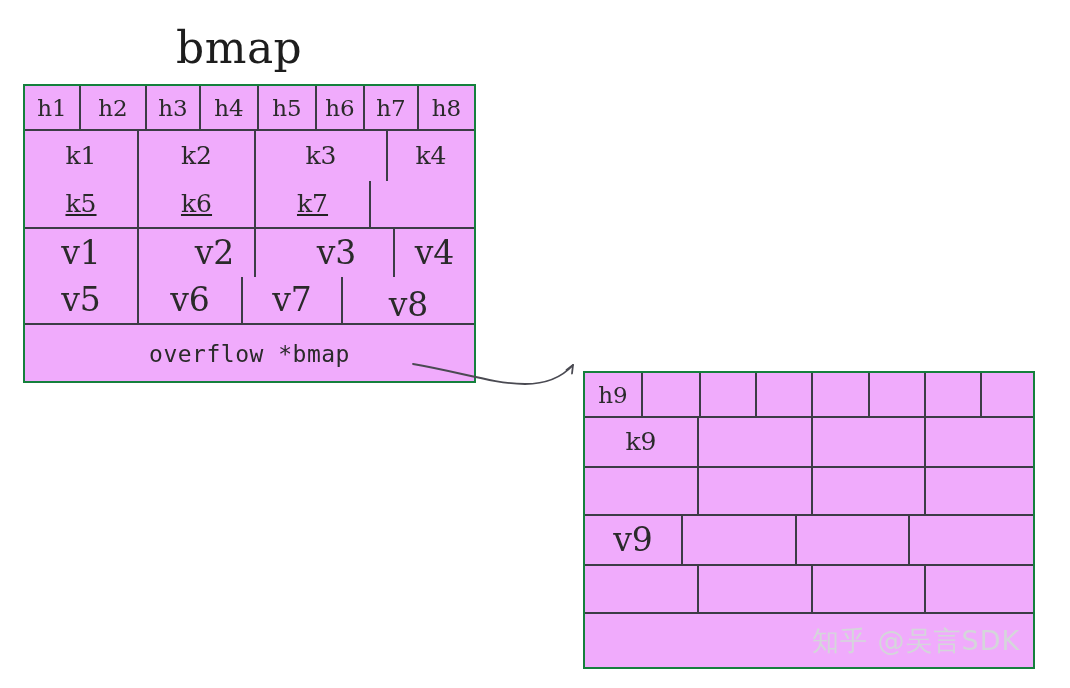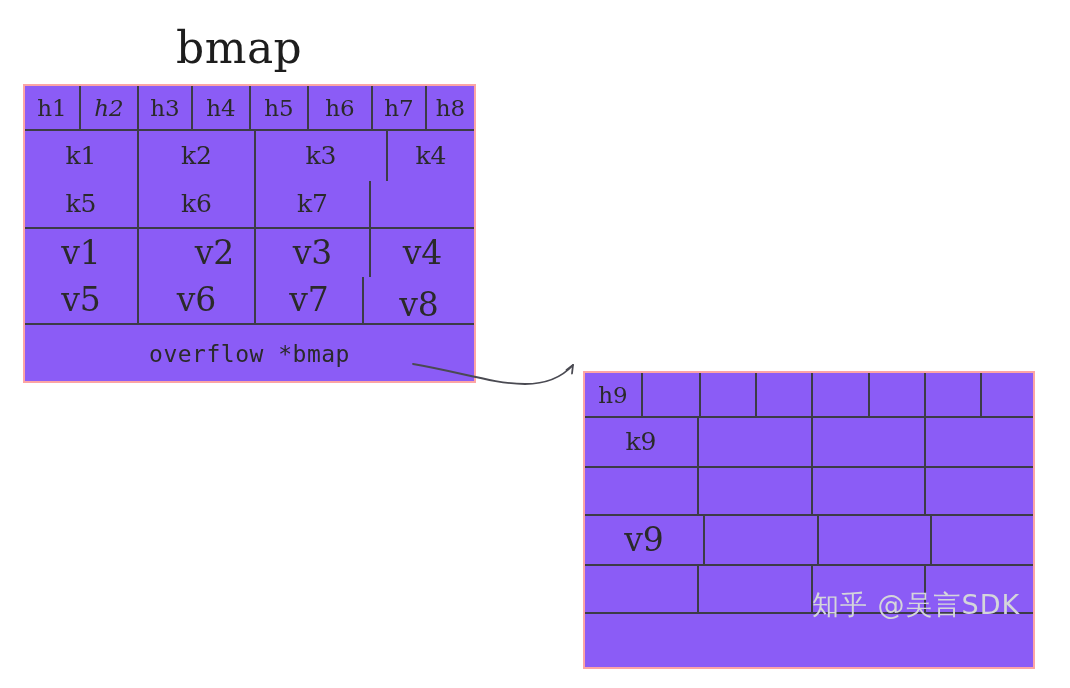--- a/index.html
+++ b/index.html
@@ -33,22 +33,22 @@
     line-height: 56px;
     letter-spacing: 0.5px;
     color: #1d1d1d;
     white-space: nowrap;
   }
 
   
   .bucket {
     position: absolute;
     box-sizing: border-box;
-    border: 2px solid #fca5a5;
-    background: #8b5cf6;
+    border: 2px solid #15803d;
+    background: #f0abfc;
   }
   .brow {
     position: relative;
     box-sizing: border-box;
     display: flex;
     width: 100%;
     border-bottom: 2px solid #3c3c46;
   }
   .brow.last { border-bottom: none; }
   .brow.nosep { border-bottom: none; }
@@ -67,21 +67,21 @@
   .bcell.lastcol { border-right: none; }
 
   
   .hrow { height: 45px; }
   .hrow .bcell {
     font-size: 23px;
     line-height: 26px;
   }
   
   .krow { height: 50px; }
-  .krow.krow2 { height: 48px; }
+  .krow.krow2 { height: 48px; text-decoration: underline; }
   .krow .bcell {
     font-size: 25px;
     line-height: 28px;
   }
   
   .vrow { height: 48px; }
   .vrow .bcell {
     font-size: 33px;
     line-height: 28px;
   }
@@ -121,73 +121,73 @@
     top: 345px;
     width: 190px;
     height: 50px;
     pointer-events: none;
   }
 
   
   #watermark {
     position: absolute;
     left: 812px;
-    top: 588px;
+    top: 624px;
     font-family: "DejaVu Sans", sans-serif;
     font-size: 27px;
     line-height: 34px;
     color: #d4d6da;
     white-space: nowrap;
     letter-spacing: 1px;
   }
 </style>
 </head>
 <body>
 
 <div class="stage">
 
   <div id="diagram-title">bmap</div>
 
   <div class="bucket" id="bucket-primary">
 
     <div class="brow hrow">
       <div class="bcell" style="width:56px;">h1</div>
-      <div class="bcell" style="width:58px;font-style:italic;">h2</div>
+      <div class="bcell" style="width:66px;">h2</div>
       <div class="bcell" style="width:54px;">h3</div>
       <div class="bcell" style="width:58px;">h4</div>
       <div class="bcell" style="width:58px;">h5</div>
-      <div class="bcell" style="width:64px;">h6</div>
+      <div class="bcell" style="width:48px;">h6</div>
       <div class="bcell" style="width:54px;">h7</div>
       <div class="bcell lastcol" style="flex:1;border-radius:20px;">h8</div>
     </div>
 
     <div class="brow krow nosep">
       <div class="bcell" style="width:114px;">k1</div>
       <div class="bcell" style="width:117px;">k2</div>
       <div class="bcell" style="width:132px;">k3</div>
       <div class="bcell lastcol" style="flex:1;">k4</div>
     </div>
 
     <div class="brow krow krow2">
       <div class="bcell" style="width:114px;">k5</div>
       <div class="bcell" style="width:117px;">k6</div>
       <div class="bcell" style="width:115px;">k7</div>
     </div>
 
     <div class="brow vrow nosep">
       <div class="bcell" style="width:114px;">v1</div>
       <div class="bcell" style="width:117px;padding-left:36px;">v2</div>
-      <div class="bcell" style="width:115px;">v3</div>
+      <div class="bcell" style="width:115px;margin-left:24px;">v3</div>
       <div class="bcell lastcol" style="flex:1;">v4</div>
     </div>
 
     <div class="brow vrow">
       <div class="bcell" style="width:114px;">v5</div>
-      <div class="bcell" style="width:117px;">v6</div>
-      <div class="bcell" style="width:108px;text-align:center;">v7</div>
+      <div class="bcell" style="width:104px;">v6</div>
+      <div class="bcell" style="width:100px;text-align:center;">v7</div>
       <div class="bcell lastcol" style="flex:1;margin-top:10px;">v8</div>
     </div>
 
     <div class="brow orow last">
       <div class="bcell lastcol" style="flex:1;">overflow  *bmap</div>
     </div>
   </div>
 
   <svg id="overflow-arrow" viewBox="0 0 190 50">
     <path d="M 8 19 C 55 27, 90 39, 120 39 C 143 39, 158 31, 168 20" fill="none" stroke="#4a4a52" stroke-width="1.8" stroke-linecap="round"></path>
@@ -215,21 +215,21 @@
     </div>
 
     <div class="brow krow krow2">
       <div class="bcell" style="width:114px;"></div>
       <div class="bcell" style="width:114px;"></div>
       <div class="bcell" style="width:113px;"></div>
       <div class="bcell lastcol" style="flex:1;"></div>
     </div>
 
     <div class="brow vrow" style="height:50px;">
-      <div class="bcell" style="width:120px;">v9</div>
+      <div class="bcell" style="width:98px;">v9</div>
       <div class="bcell" style="width:114px;"></div>
       <div class="bcell" style="width:113px;"></div>
       <div class="bcell lastcol" style="flex:1;"></div>
     </div>
 
     <div class="brow vrow">
       <div class="bcell" style="width:114px;"></div>
       <div class="bcell" style="width:114px;"></div>
       <div class="bcell" style="width:113px;"></div>
       <div class="bcell lastcol" style="flex:1;"></div>

